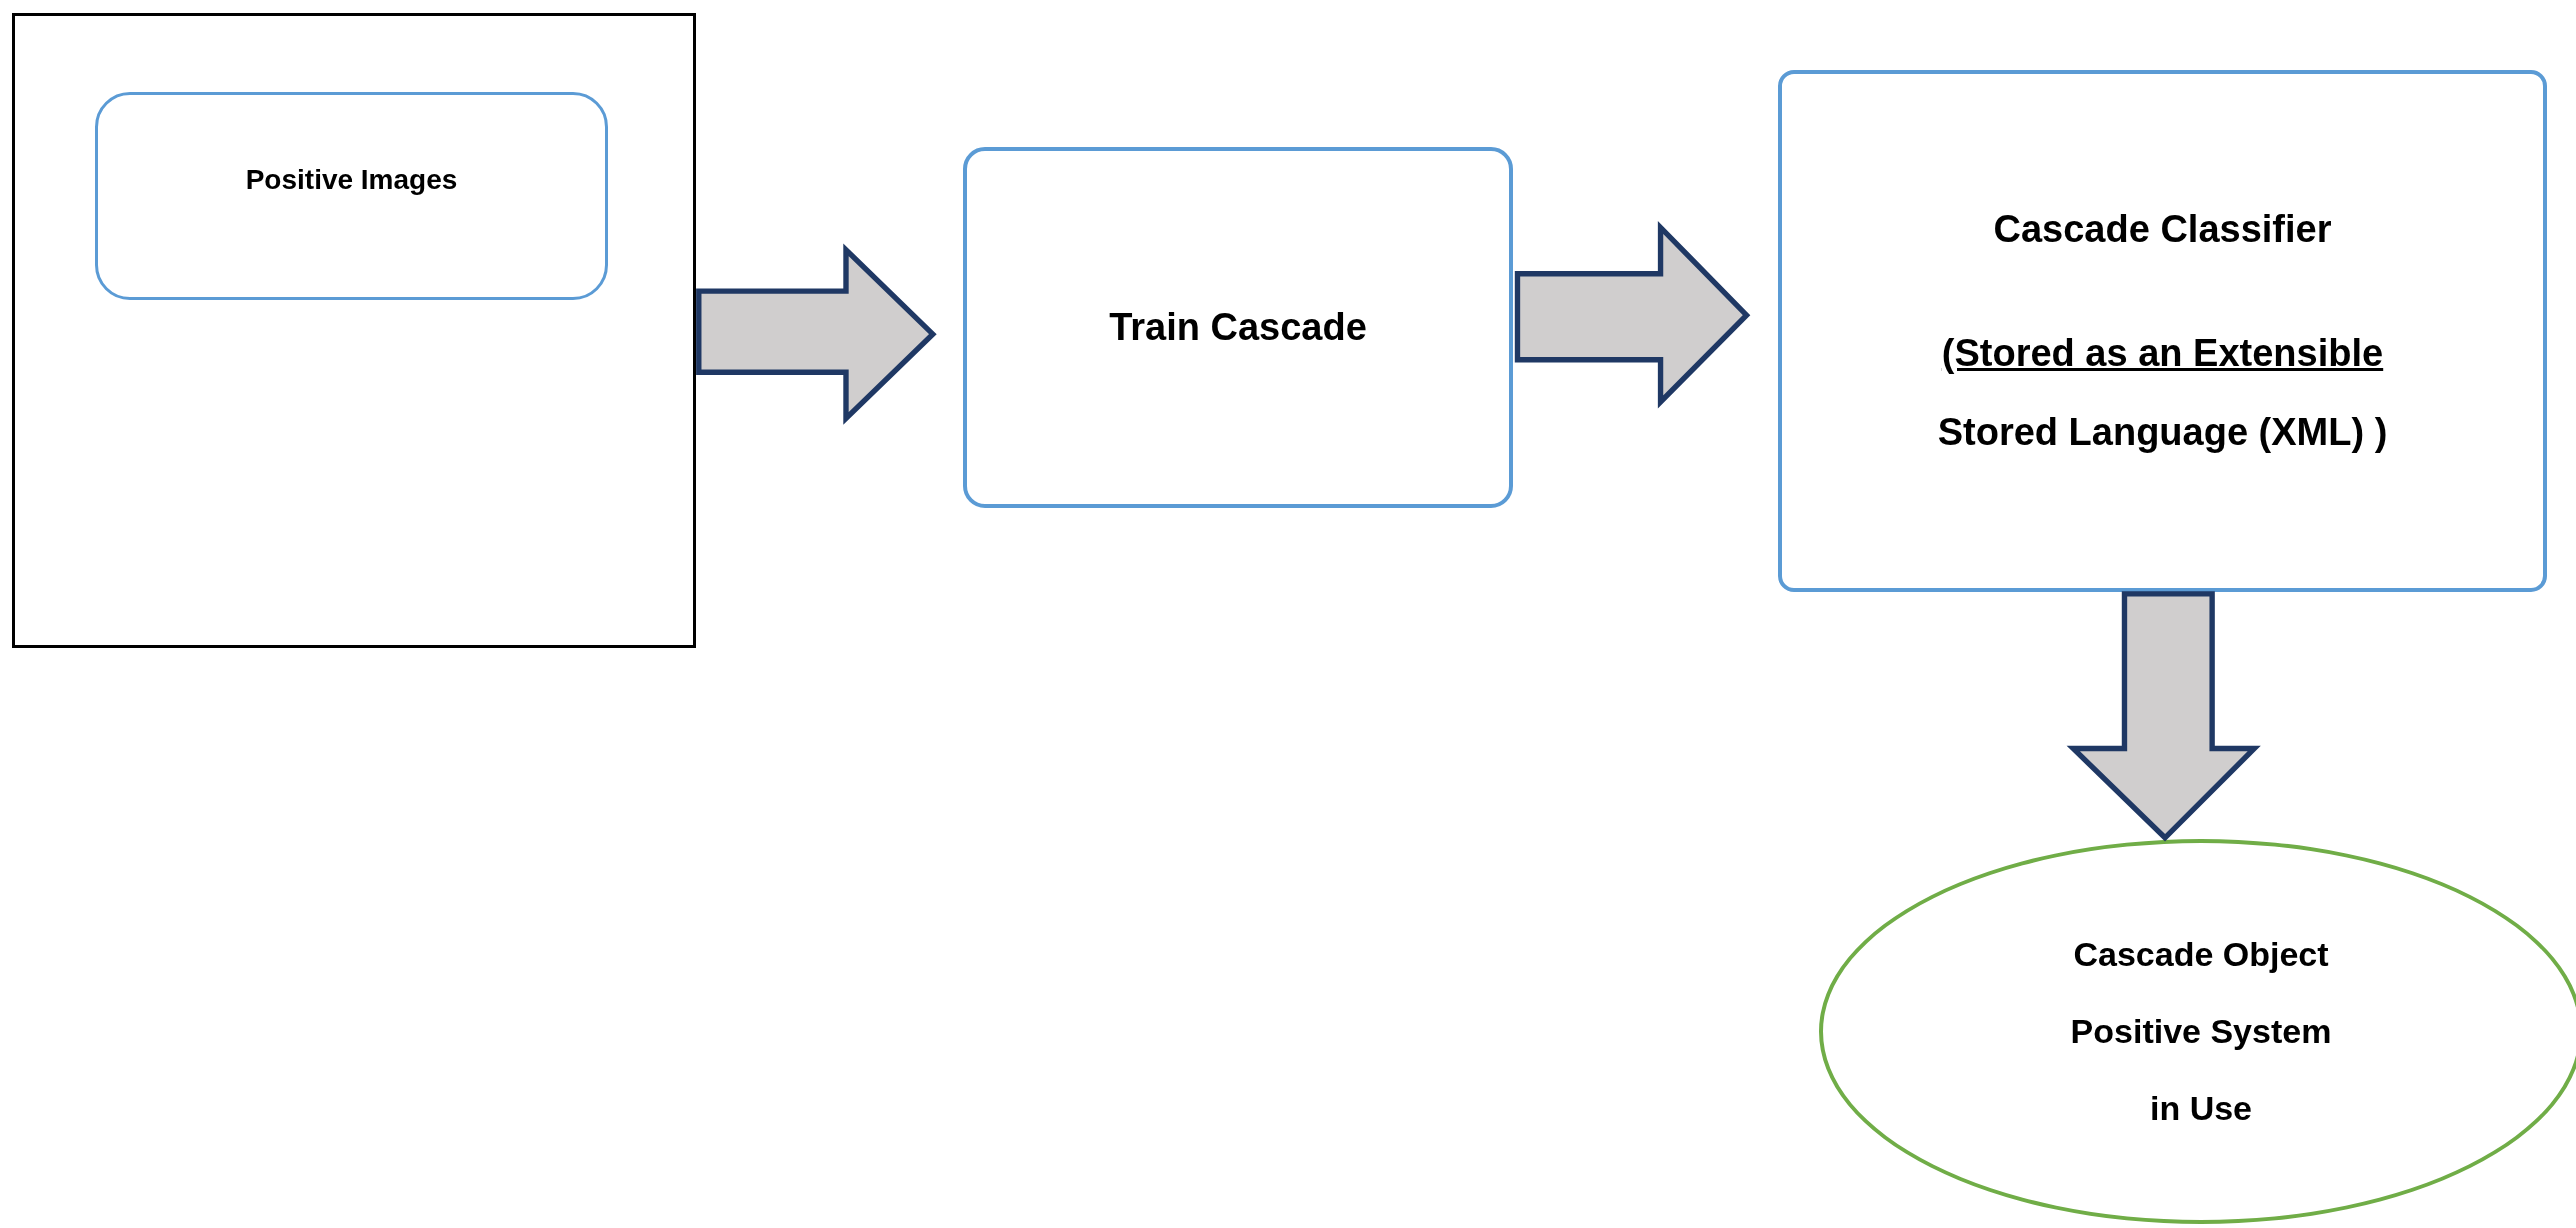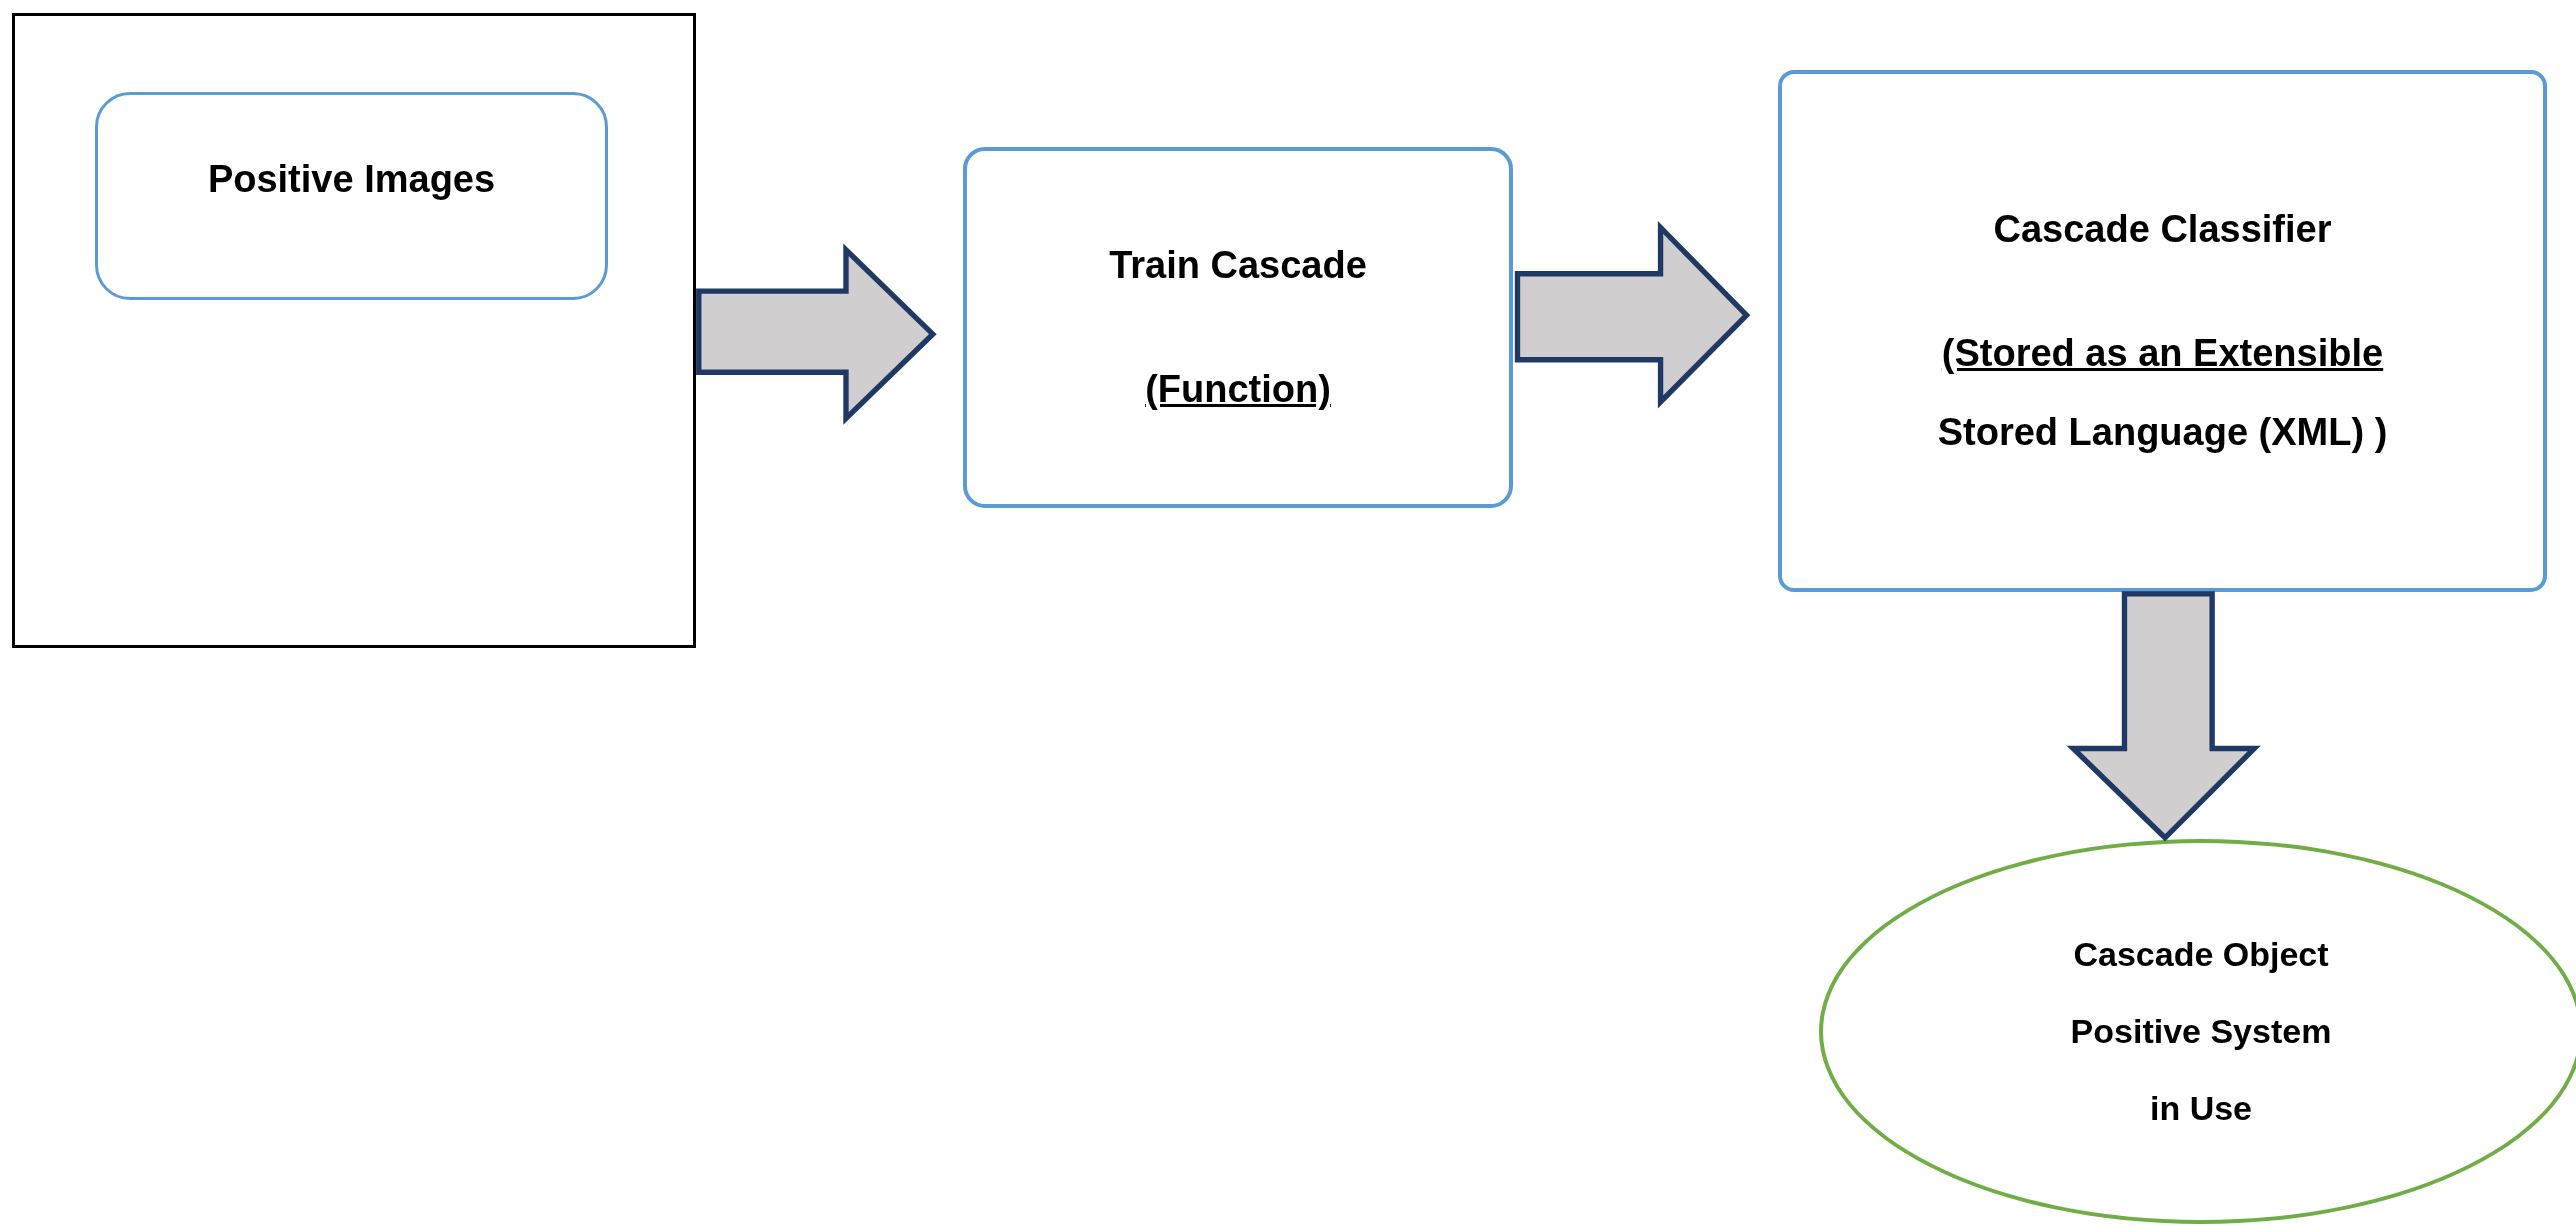--- a/index.html
+++ b/index.html
@@ -38,21 +38,21 @@
     text-align: center;
   }
   .blue-box {
     border: 3.3px solid var(--blue-border, #5B9BD5);
   }
   .pos-box {
     left: 95px; top: 92px;
     width: 513px; height: 208px;
     border-radius: 35px;
     padding-bottom: 33px;
-    font-size: 38px;
+    font-size: 28px;
   }
   .neg-box {
     left: 95px; top: 390px;
     width: 517px; height: 170px;
     border-radius: 35px;
     padding-bottom: 13.2px;
     font-size: 38px;
   }
   .train-box {
     left: 963px; top: 147px;
@@ -103,21 +103,20 @@
 
   <div class="group-box"></div>
 
   <div class="node blue-box pos-box">
     <span>Positive Images</span>
   </div>
 
 
   <div class="node blue-box train-box">
     <div>Train Cascade</div>
-    <div class="para-gap">(Function)</div>
   </div>
 
   <div class="node blue-box classifier-box">
     <div>Cascade Classifier</div>
     <div class="para-gap">(Stored as an Extensible</div>
     <div>Stored Language (XML) )</div>
   </div>
 
   <div class="node system-ellipse">
     <div>Cascade Object</div>

